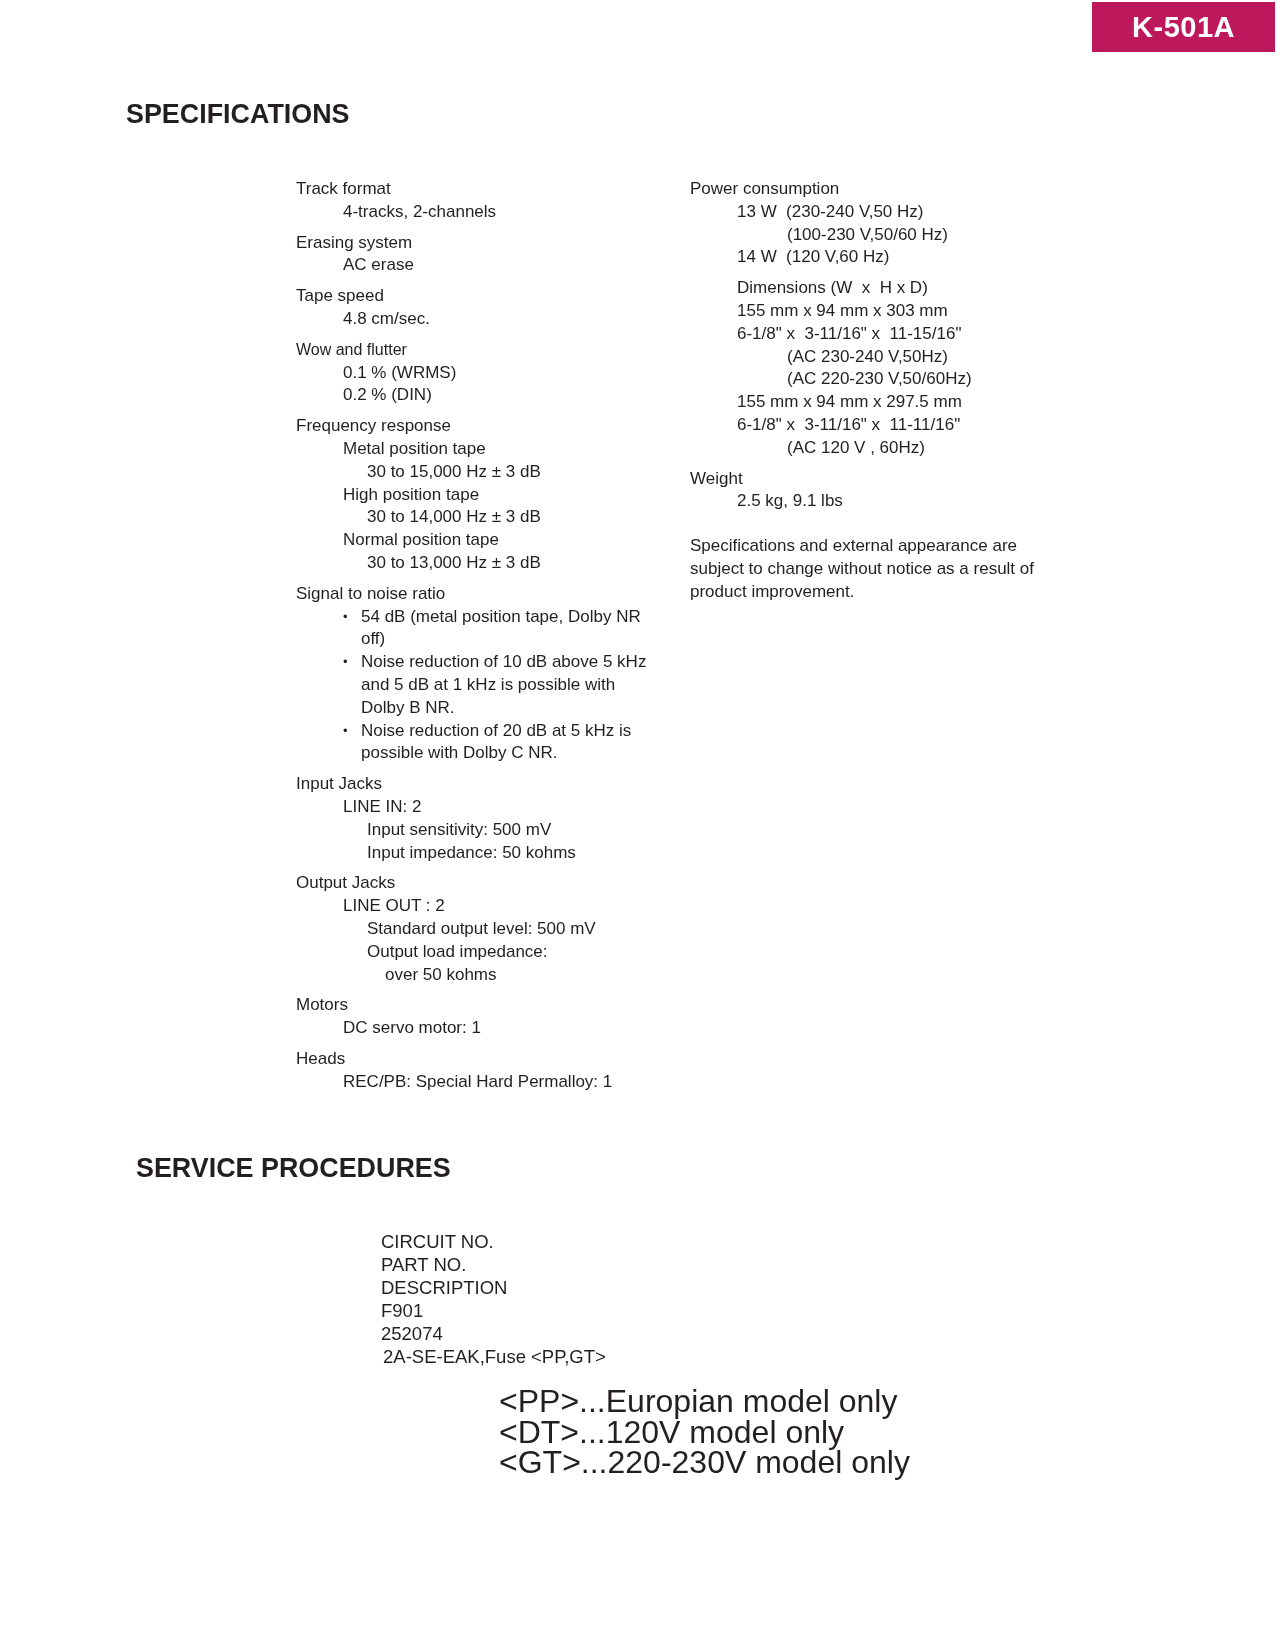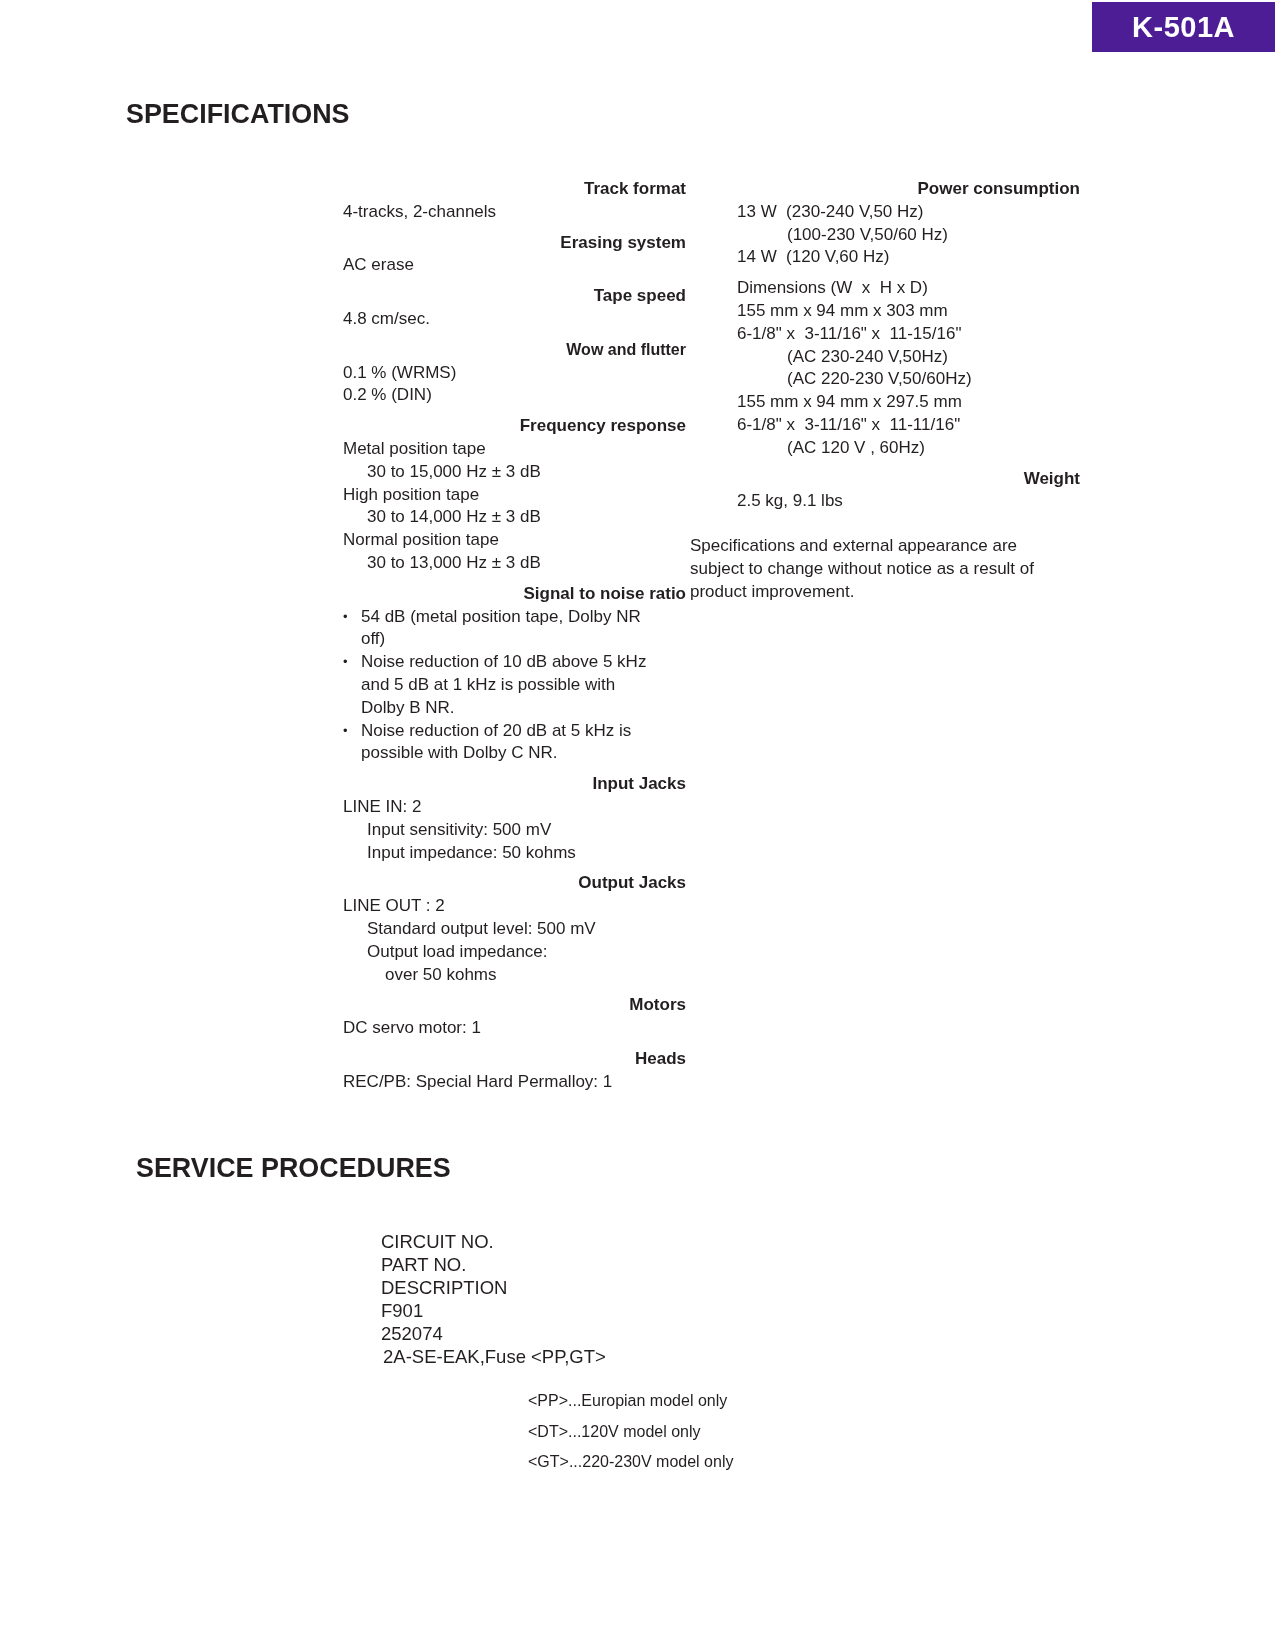--- a/index.html
+++ b/index.html
@@ -2,46 +2,46 @@
 <html><head>
   <meta charset="utf-8">
   <style>
     html, body { margin: 0; padding: 0; background: #ffffff; }
     body {
       width: 1277px; height: 1652px; position: relative; overflow: hidden;
       font-family: "Liberation Sans", sans-serif; color: #231f20;
     }
     .badge {
       position: absolute; left: 1092px; top: 2px; width: 183px; height: 50px;
-      background: #4c1d95; color: #ffffff; display: flex; align-items: center; justify-content: center;
+      background: #be185d; color: #ffffff; display: flex; align-items: center; justify-content: center;
       font-weight: bold; font-size: 29px; letter-spacing: 0.5px;
     }
     .h1 {
       position: absolute; font-weight: bold; font-size: 28px; letter-spacing: 0px; color: #231f20;
       transform: scaleX(0.96); transform-origin: left center;
     }
     .col { position: absolute; font-size: 17px; line-height: 22.8px; }
     .col-left { left: 296px; top: 178px; width: 390px; }
     .col-right { left: 690px; top: 178px; width: 390px; }
     .spec { margin-bottom: 8px; }
-    .spec-label { font-weight: bold; text-align: right; }
+    .spec-label { font-weight: normal; }
     .v1 { padding-left: 47px; }
     .v2 { padding-left: 71px; }
     .v3 { padding-left: 89px; }
     .v4 { padding-left: 97px; }
     .bullets { list-style: none; margin: 0; padding: 0 0 0 47px; }
     .bullets li { position: relative; padding-left: 18px; }
     .bullets li::before { content: "\2022"; position: absolute; left: 0; top: 0; font-size: 13px; }
     .note { margin-top: 22px; }
     .table { position: absolute; left: 381px; top: 1230px; font-size: 18.5px; line-height: 23px; }
     .row { display: flex; flex-direction: column; }
     .c1 { width: 138px; }
     .c2 { width: 110px; }
     .c3 { }
-    .footnotes { position: absolute; left: 528px; top: 1386px; font-size: 16px; line-height: 30.5px; }
+    .footnotes { position: absolute; left: 499px; top: 1386px; font-size: 32px; line-height: 30.5px; }
   </style>
 </head>
 <body>
 
 <div class="badge">K-501A</div>
 
 <div class="h1" style="left:126px; top:98px;">SPECIFICATIONS</div>
 
 <div class="col col-left">
   <div class="spec">

